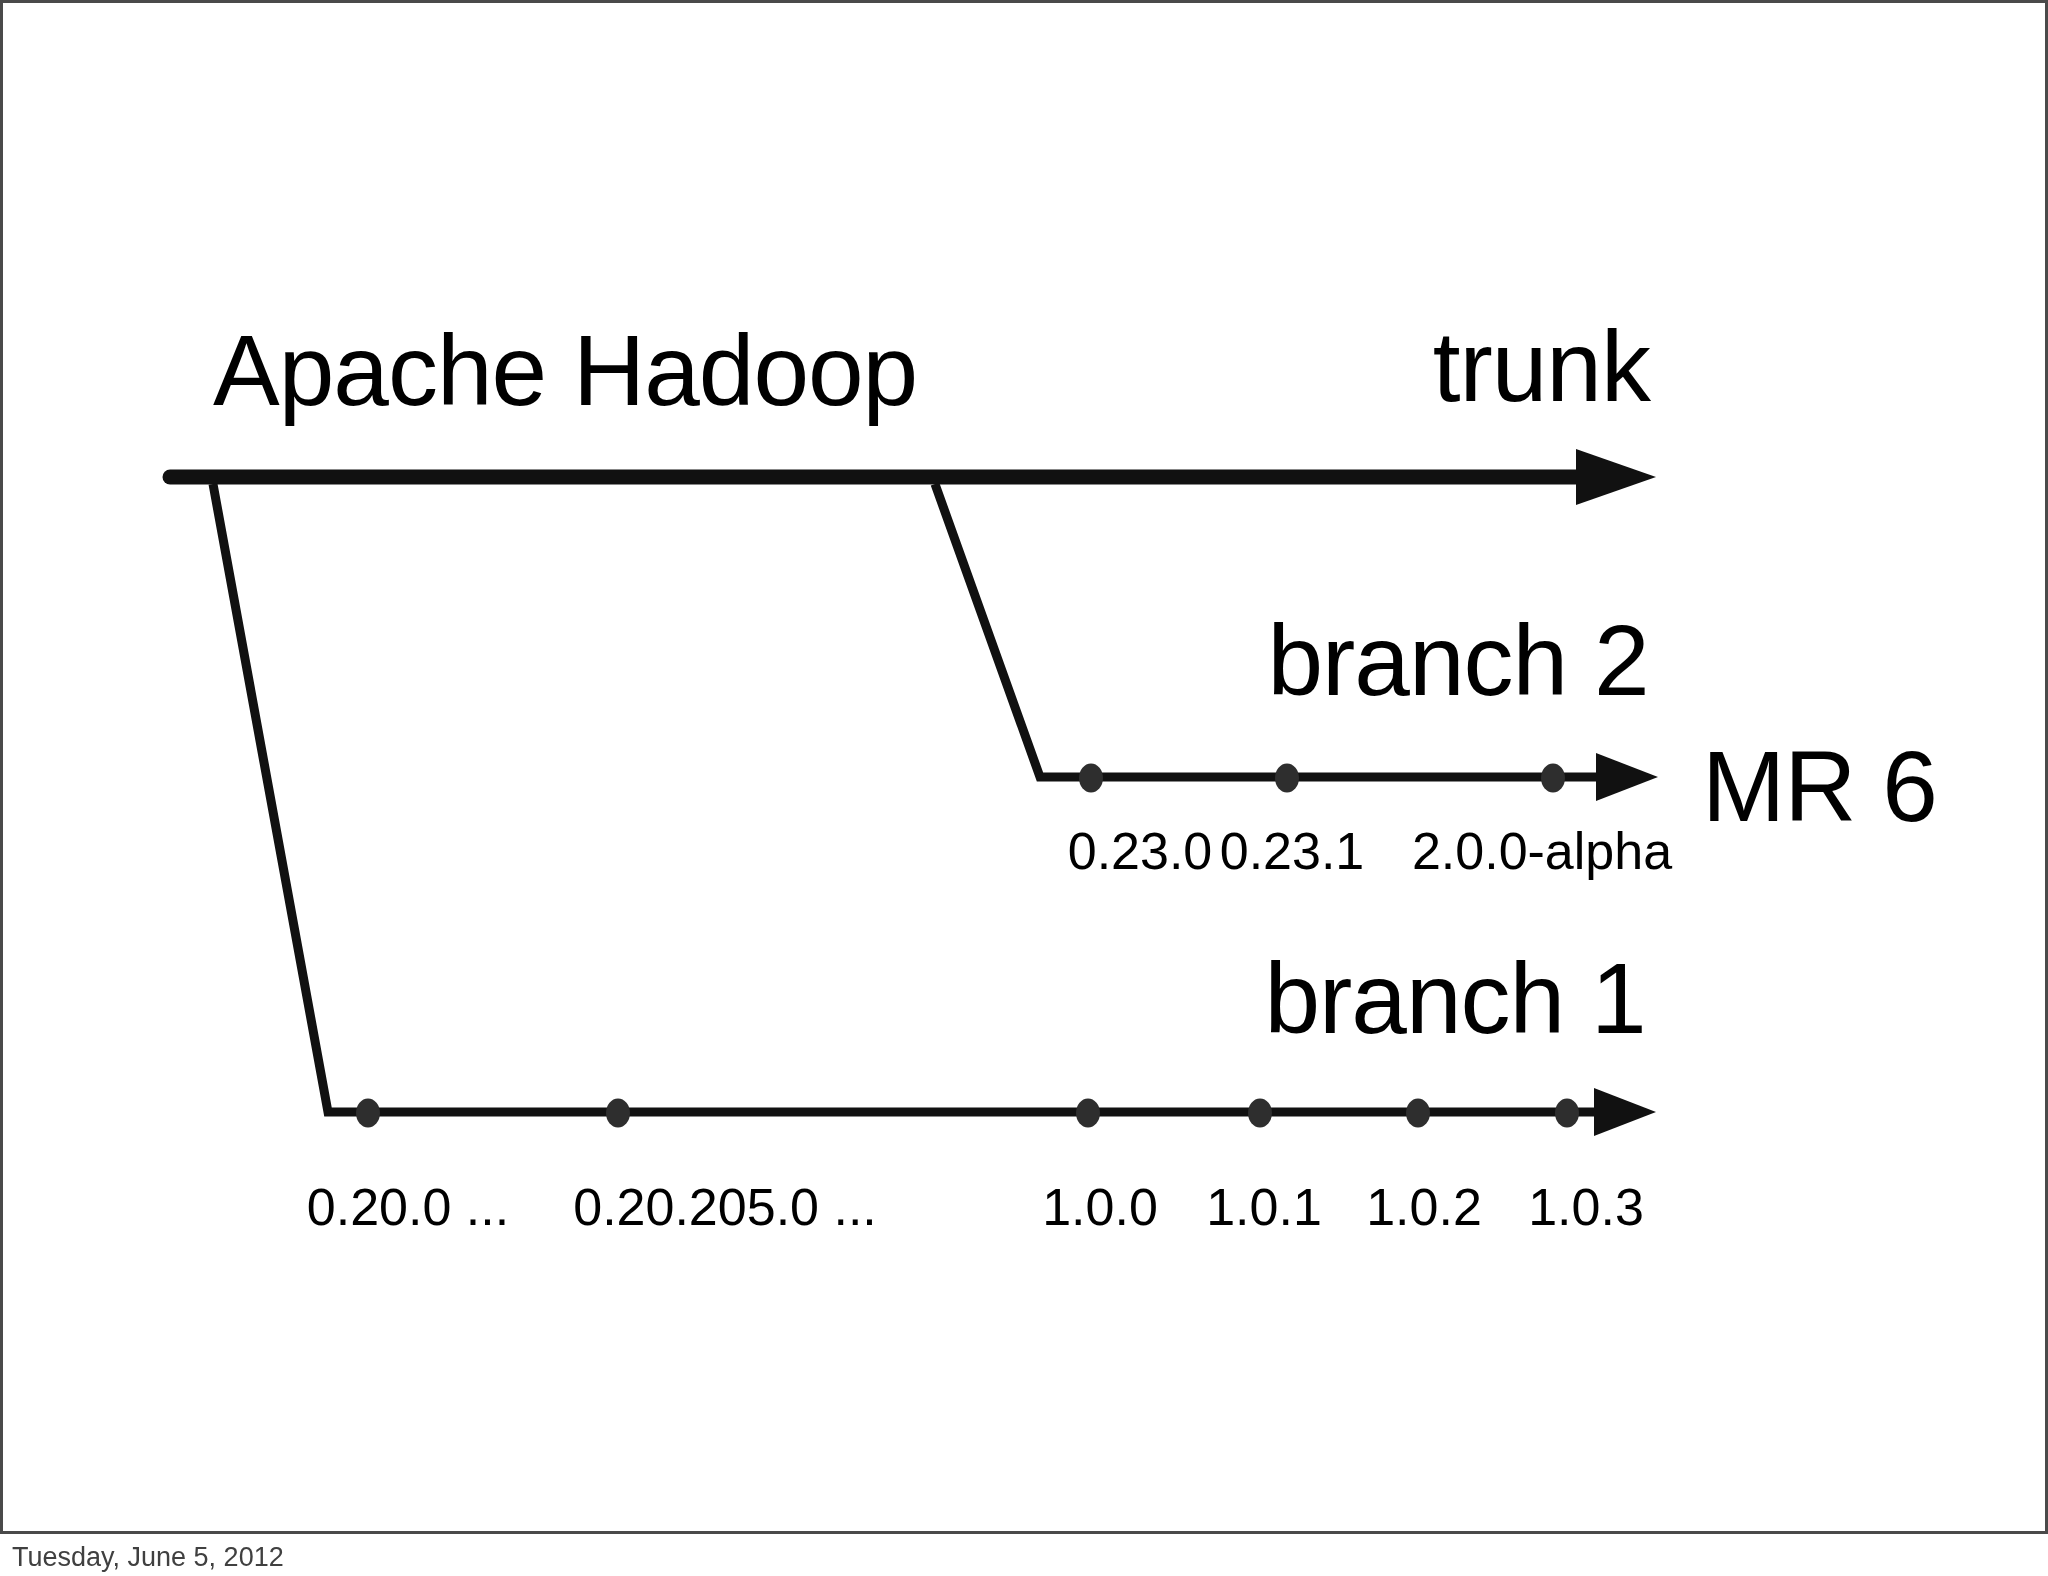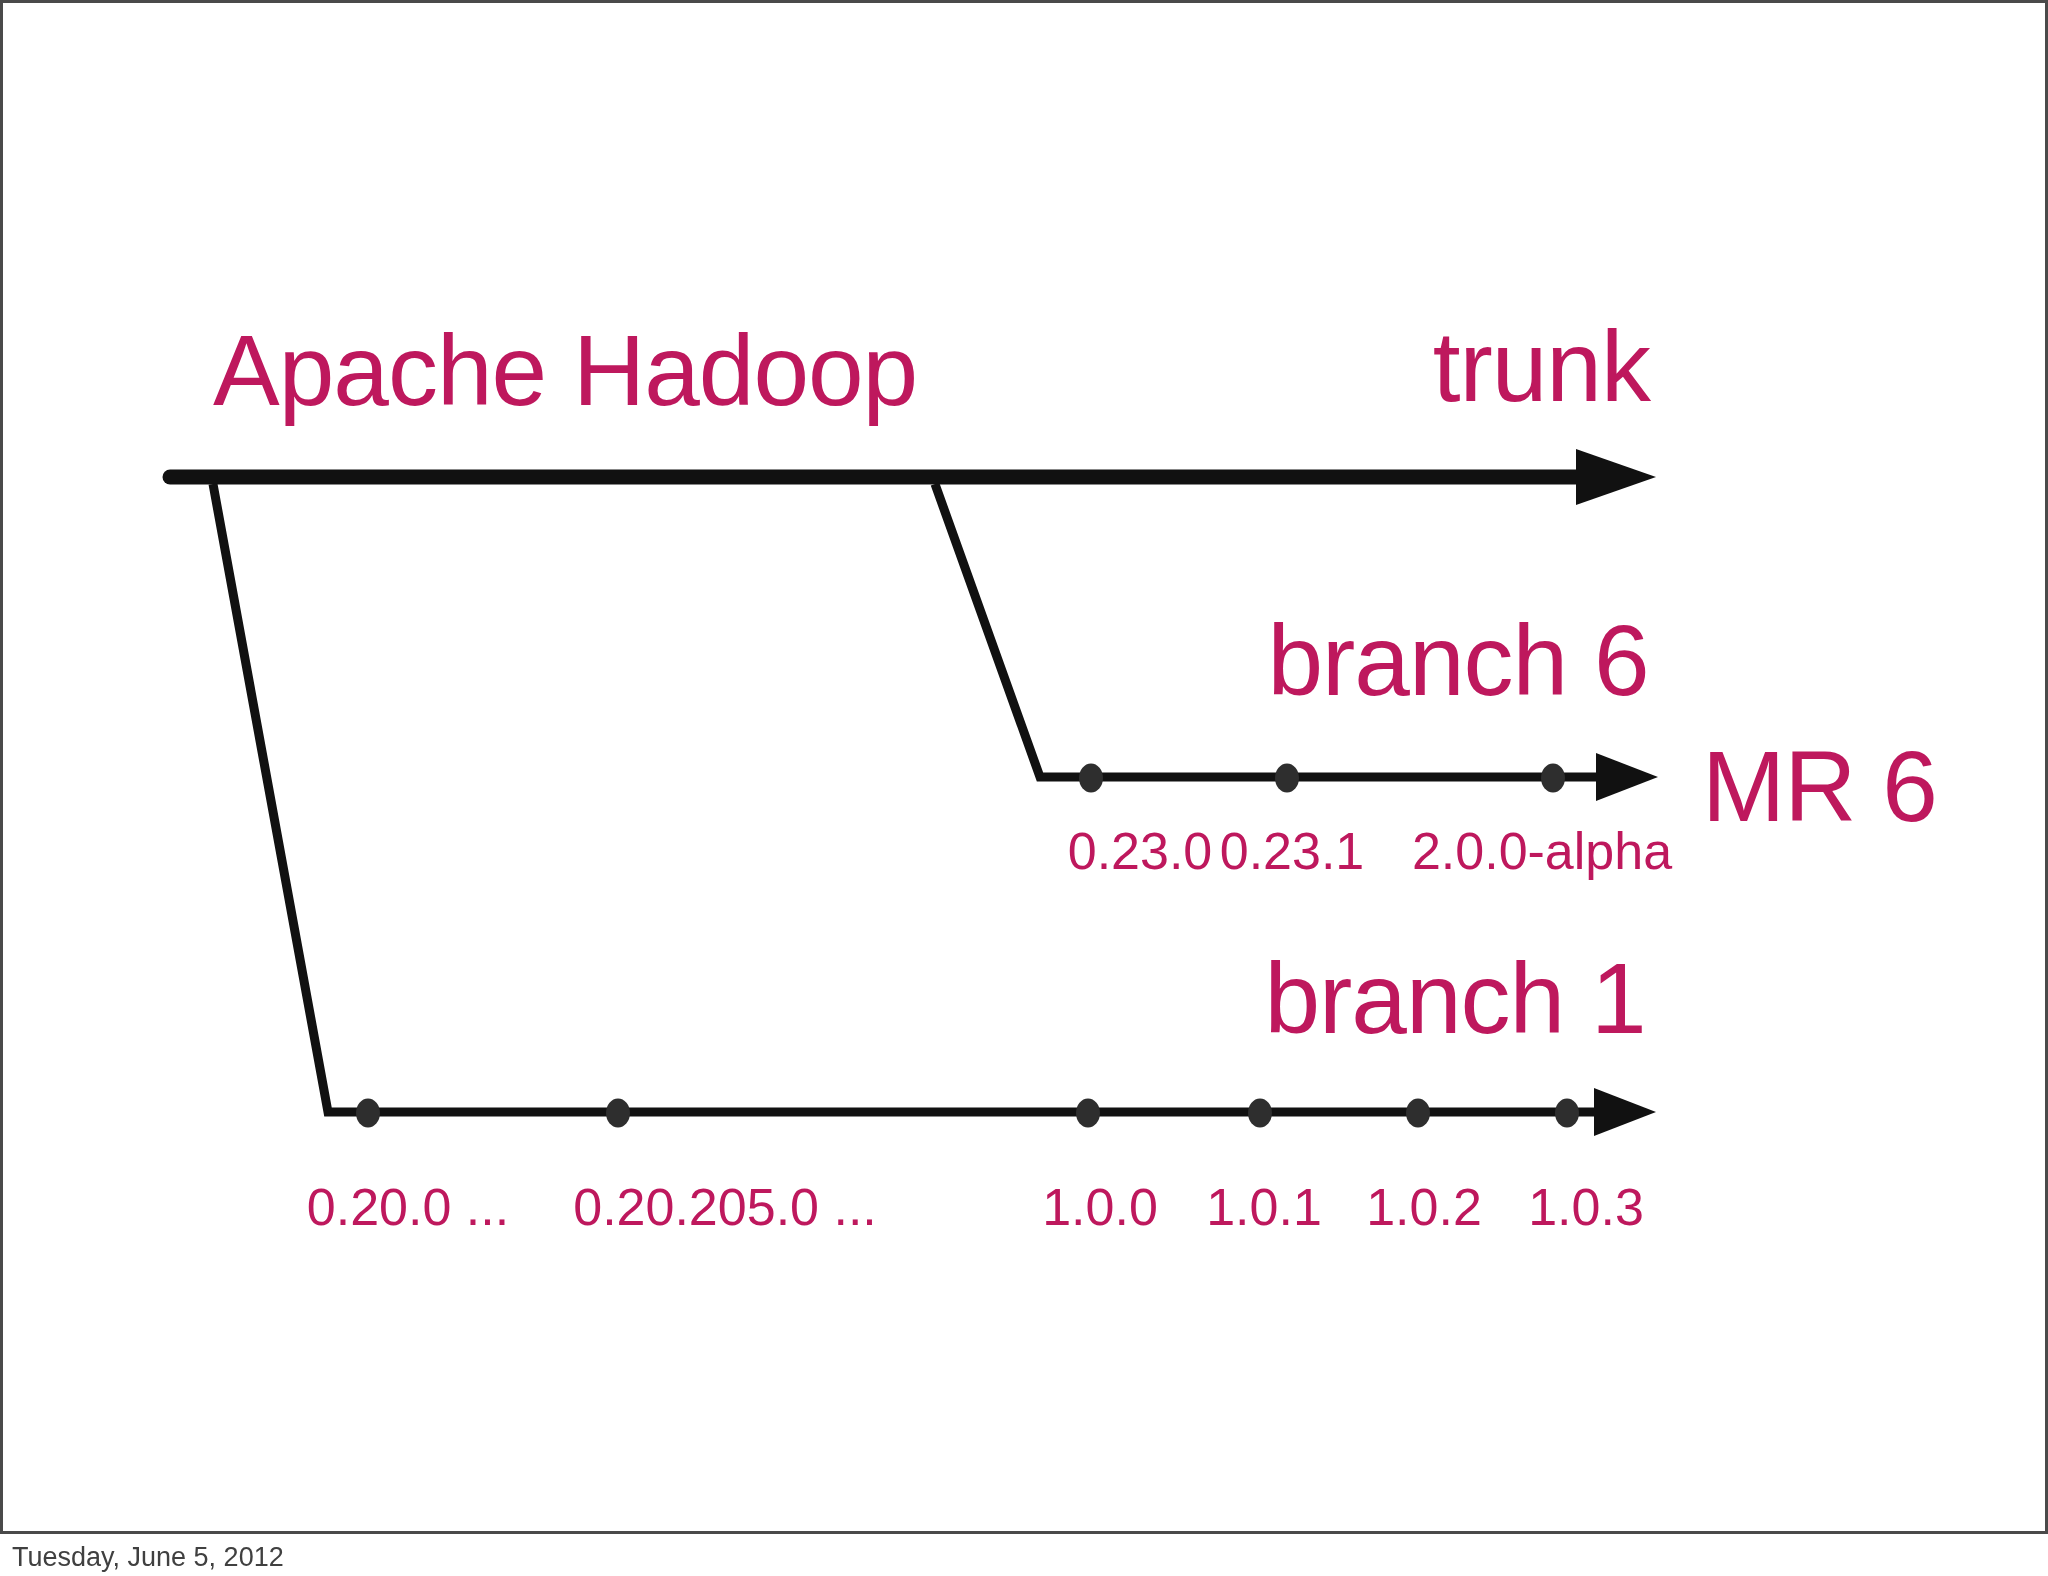--- a/index.html
+++ b/index.html
@@ -25,21 +25,21 @@
     background: #ffffff;
   }
   #diagram-svg {
     position: absolute;
     left: 0; top: 0;
     width: 2048px;
     height: 1576px;
   }
   .lbl {
     position: absolute;
-    color: #be185d;
+    color: #000000;
     white-space: nowrap;
     line-height: 1;
   }
   .lbl-big   { font-size: 100px; letter-spacing: -1px; }
   .lbl-ver   { font-size: 52px;  }
   .centered  { transform: translateX(-50%); }
   .right-al  { transform: translateX(-100%); }
   #footer-date {
     position: absolute;
     left: 12px;
@@ -73,21 +73,21 @@
     <ellipse cx="1088" cy="1113" rx="12" ry="14.5" fill="#2e2e2e"></ellipse>
     <ellipse cx="1260" cy="1113" rx="12" ry="14.5" fill="#2e2e2e"></ellipse>
     <ellipse cx="1418" cy="1113" rx="12" ry="14.5" fill="#2e2e2e"></ellipse>
     <ellipse cx="1567" cy="1113" rx="12" ry="14.5" fill="#2e2e2e"></ellipse>
   </svg>
 
   <div class="lbl lbl-big" style="left:213px; top:320px;">Apache Hadoop</div>
 
   <div class="lbl lbl-big right-al" style="left:1650px; top:316px;">trunk</div>
 
-  <div class="lbl lbl-big centered" style="left:1458px; top:610px;">branch 6</div>
+  <div class="lbl lbl-big centered" style="left:1458px; top:610px;">branch 2</div>
   <div class="lbl lbl-big" style="left:1702px; top:736px;">MR 6</div>
   <div class="lbl lbl-ver centered" style="left:1092px; top:825px;margin-left:48px;">0.23.0</div>
   <div class="lbl lbl-ver centered" style="left:1292px; top:825px;">0.23.1</div>
   <div class="lbl lbl-ver centered" style="left:1542px; top:825px;">2.0.0-alpha</div>
 
   <div class="lbl lbl-big centered" style="left:1455px; top:948px;">branch 1</div>
   <div class="lbl lbl-ver centered" style="left:408px; top:1181px;">0.20.0 ...</div>
   <div class="lbl lbl-ver centered" style="left:725px; top:1181px;">0.20.205.0 ...</div>
   <div class="lbl lbl-ver centered" style="left:1100px; top:1181px;">1.0.0</div>
   <div class="lbl lbl-ver centered" style="left:1264px; top:1181px;">1.0.1</div>

